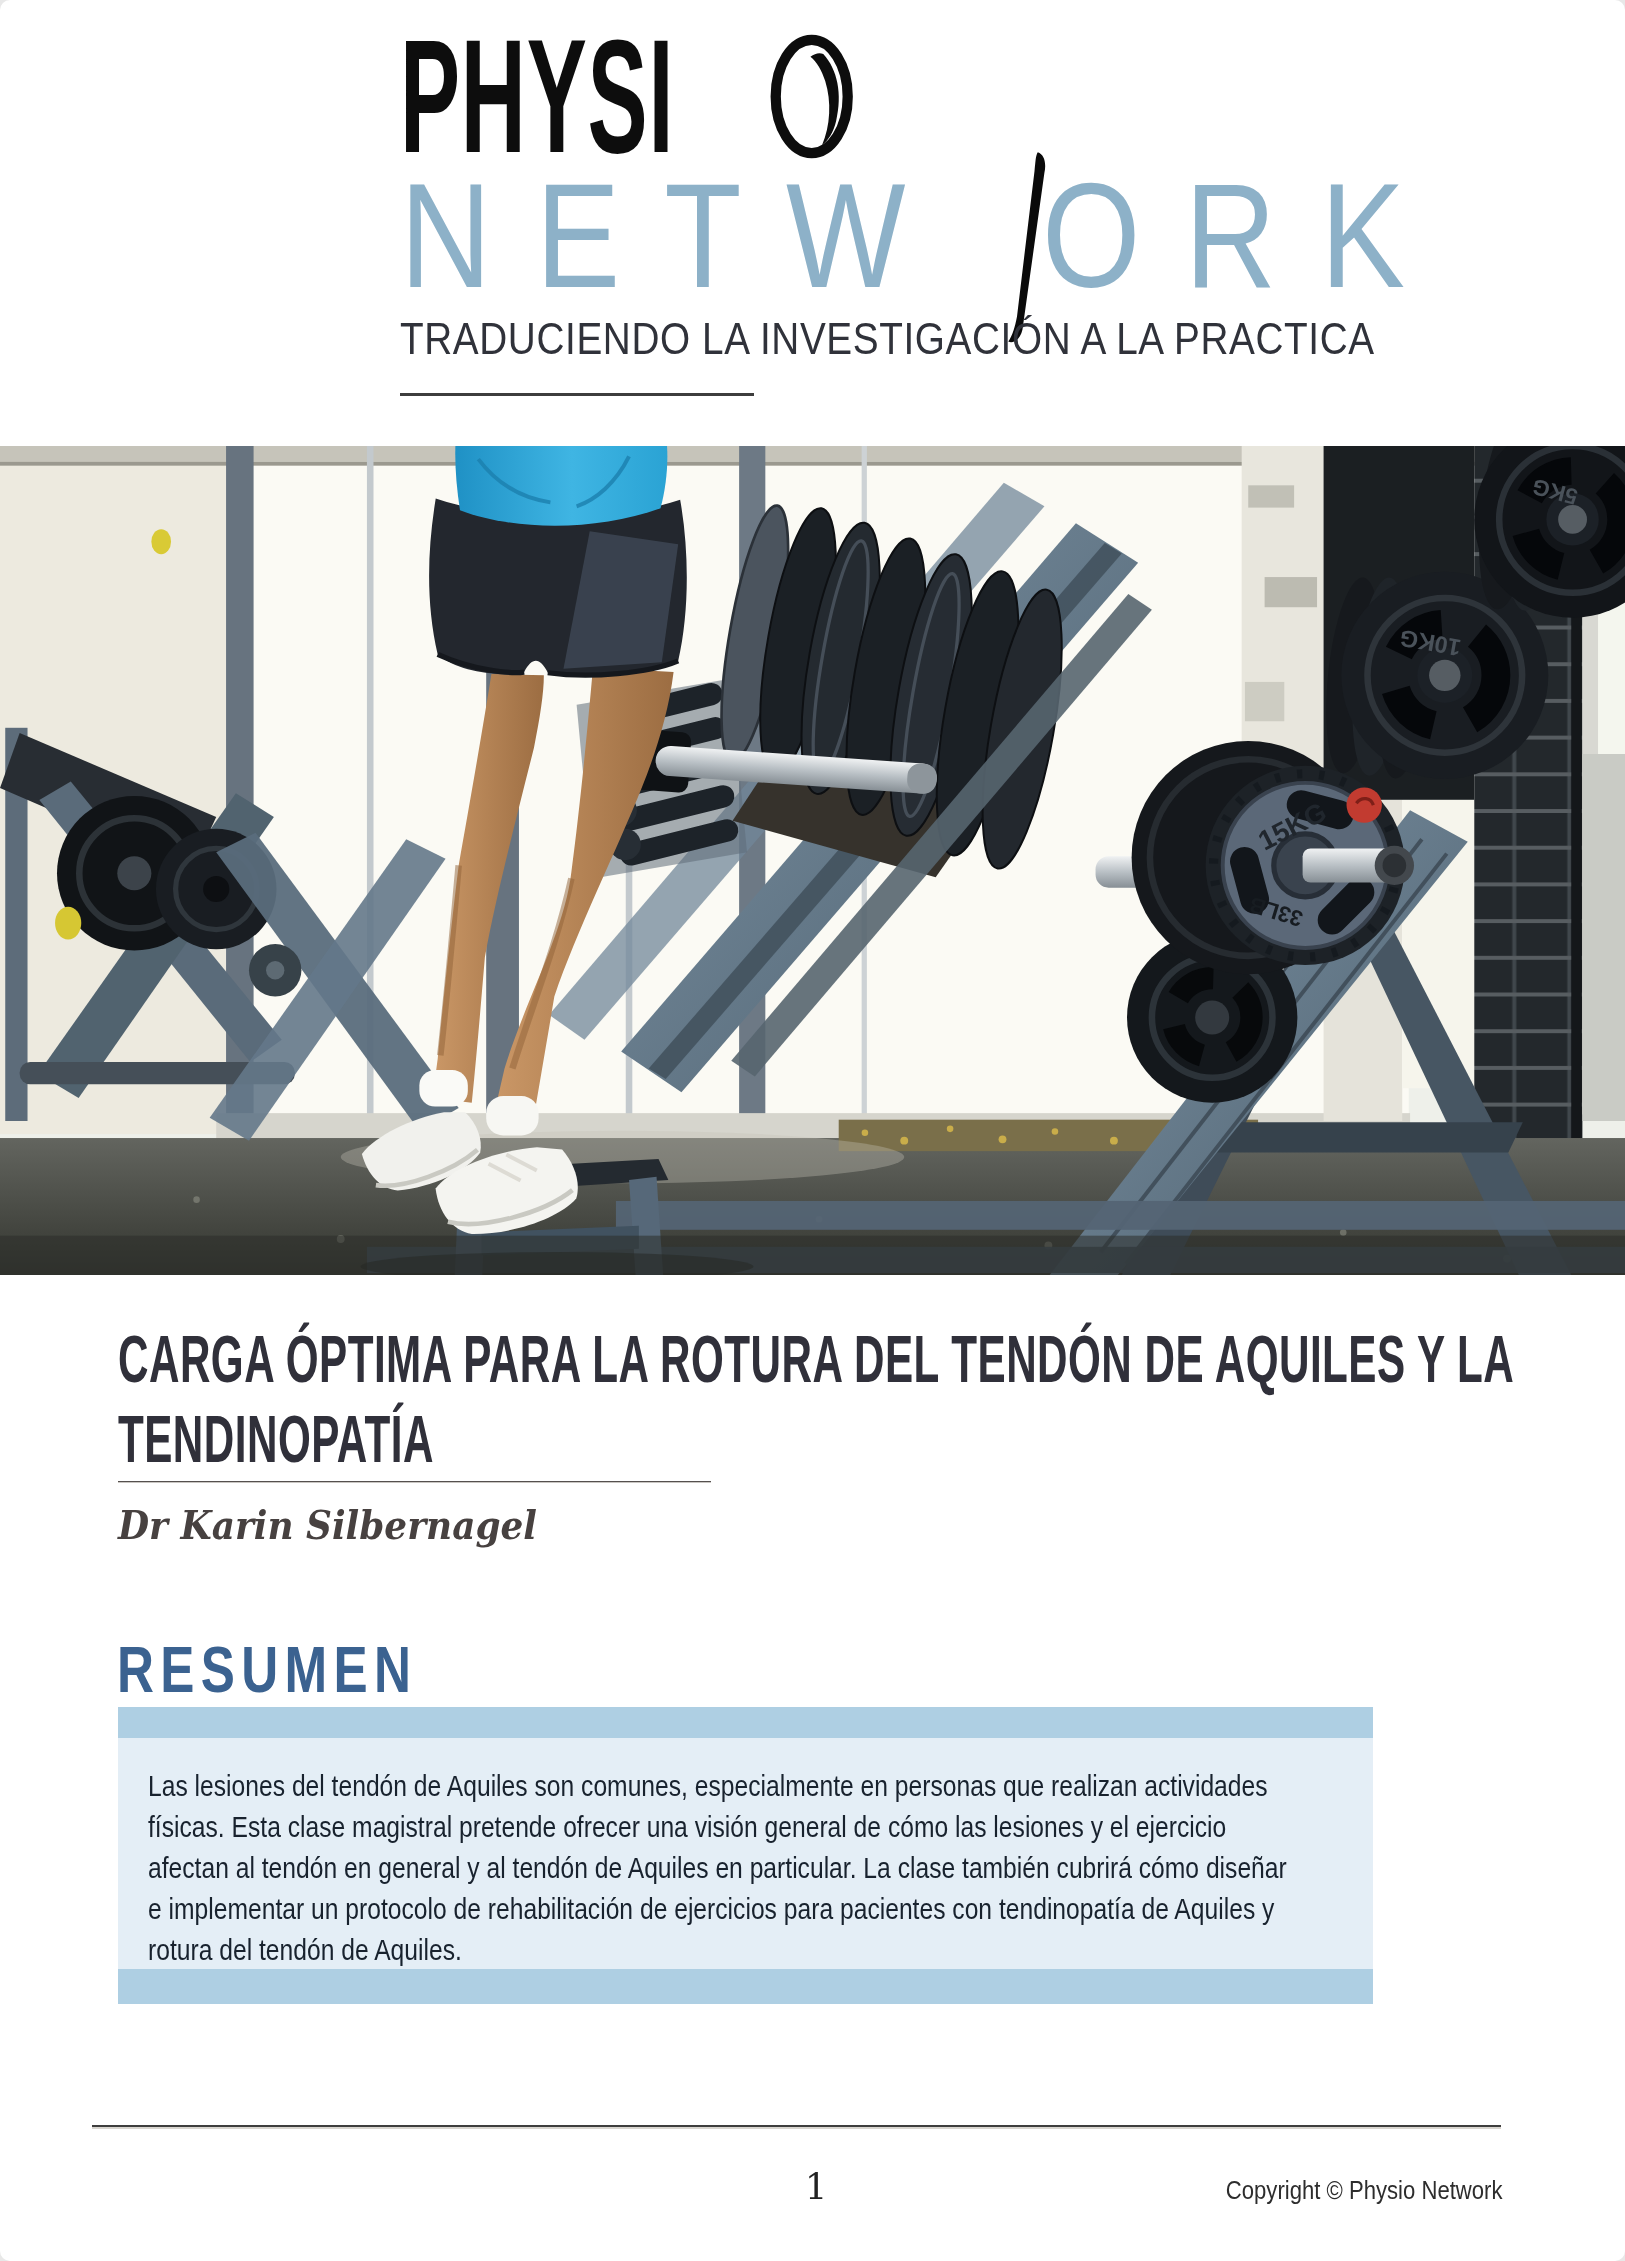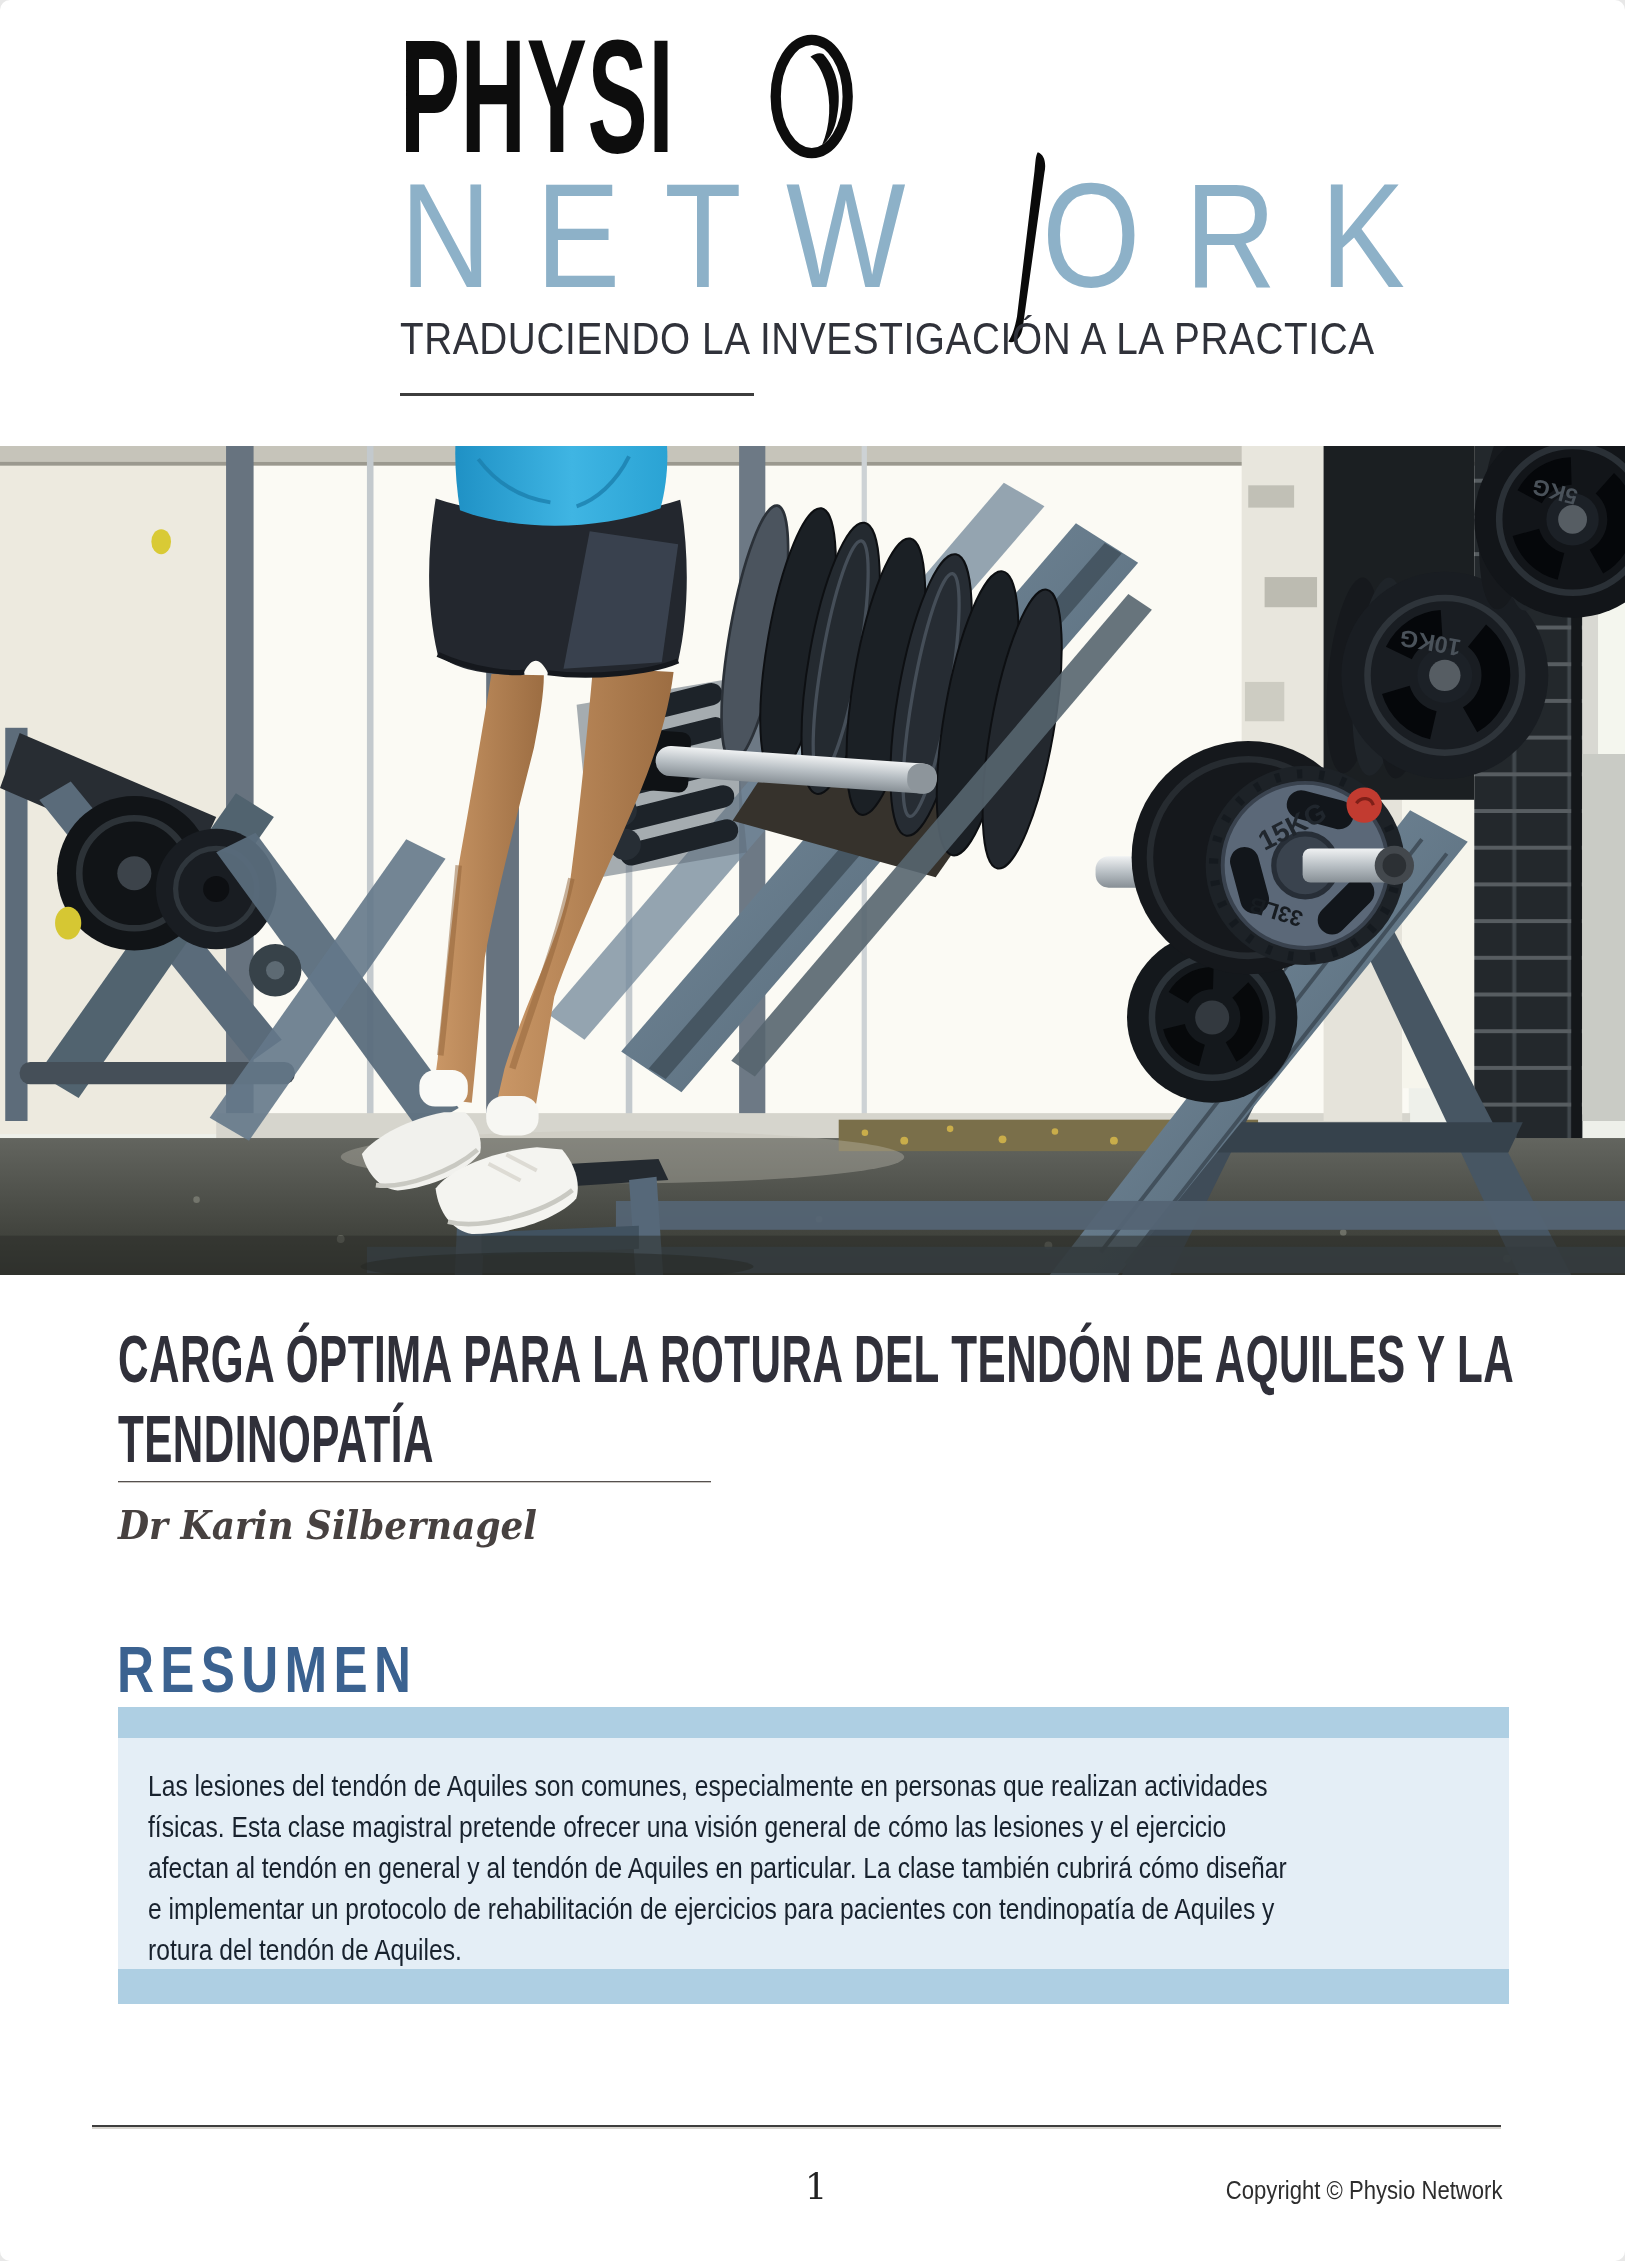--- a/index.html
+++ b/index.html
@@ -44,21 +44,21 @@
     position:absolute; left:118px; top:1502px; font-family:"DejaVu Serif","Liberation Serif",serif;
     font-style:italic; font-weight:700; font-size:39px; color:#474140;
     transform:scaleX(0.92); transform-origin:left top; white-space:nowrap;
   }
   .resumen {
     position:absolute; left:117px; top:1633px; font-size:64px; font-weight:700;
     color:#3b6290; letter-spacing:7.9px; transform:scaleX(0.80); transform-origin:left top;
     white-space:nowrap;
   }
   
-  .summary-box { position:absolute; left:118px; top:1707px; width:1391px; }
+  .summary-box { position:absolute; left:118px; top:1707px; width:1255px; }
   .strip-top { height:31px; background:#aecfe3; }
   .summary-body { background:#e4eef6; height:231px; padding:27.5px 29.5px 0 29.5px; }
   .summary-line {
     font-size:29px; line-height:41px; color:#18222e; white-space:nowrap;
     transform:scaleX(0.85); transform-origin:left top;
   }
   .strip-bottom { height:35px; background:#aecfe3; }
   
   .footer-rule { position:absolute; left:92px; top:2125px; width:1409px; height:3.9px; background:#3e3e3e; border-bottom:2px solid #d9d6d0; }
   .page-num {

